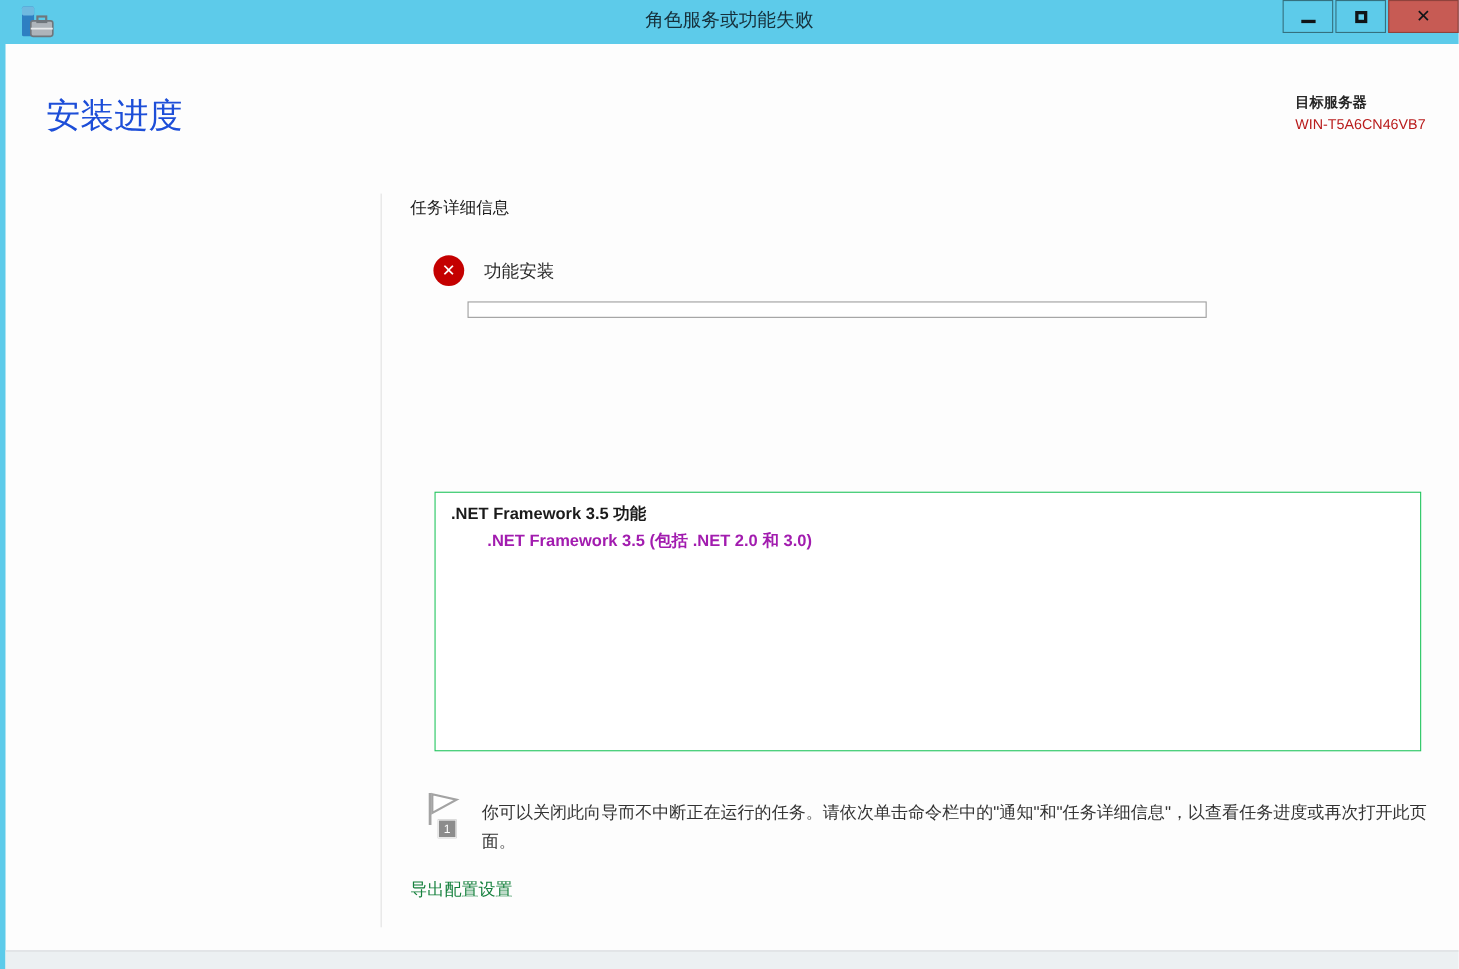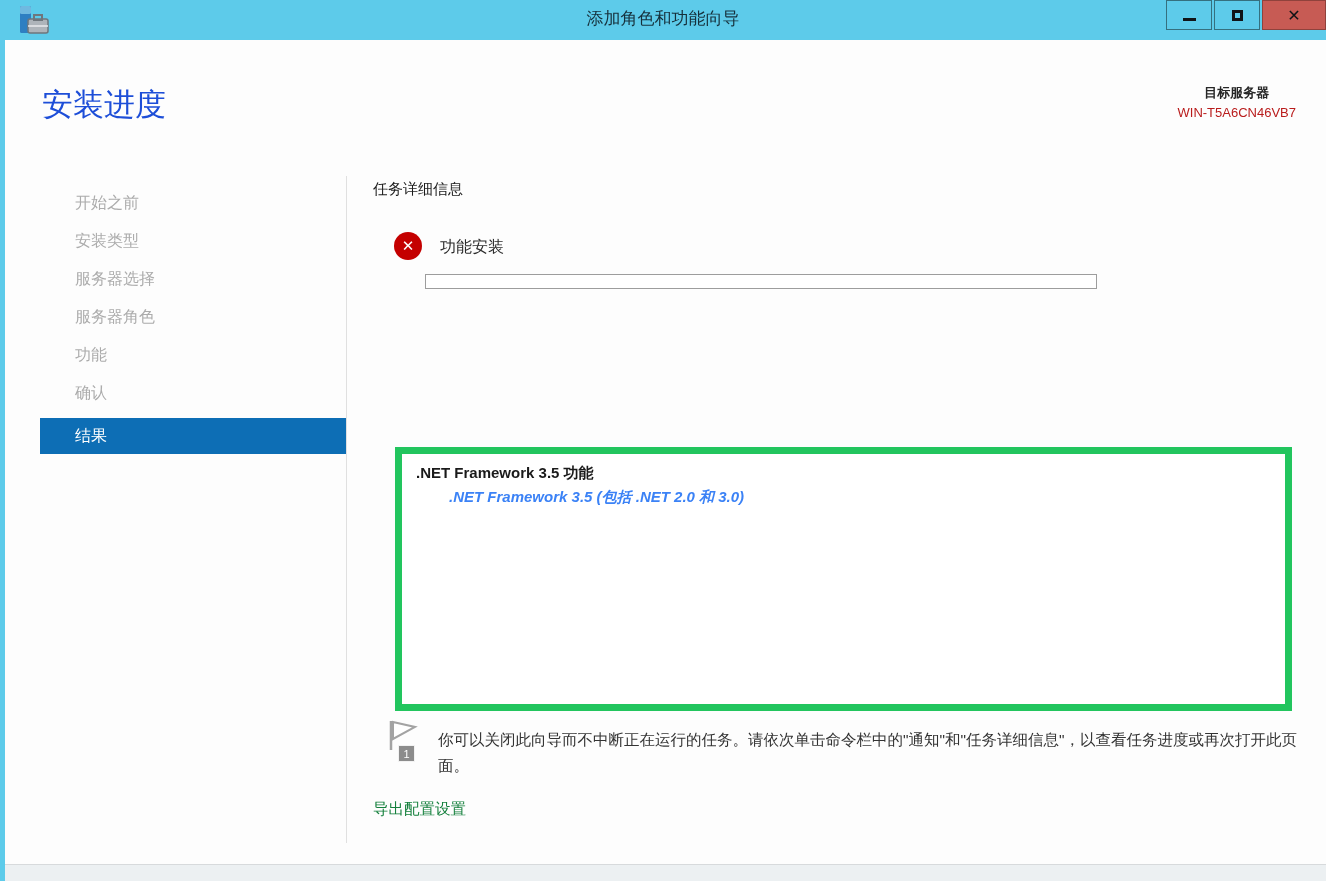--- a/index.html
+++ b/index.html
@@ -21,46 +21,46 @@
   .glyph-max { width:11px; height:11px; border:3px solid #101417; }
   .glyph-close { font-size:16px; font-weight:bold; color:#101417; }
 
   
   .left-edge { position:absolute; top:40px; left:0; width:5px; bottom:0; background:#5DCBEA; }
   .footer-strip { position:absolute; left:5px; right:0; top:864px; height:17px;
     background:#ECF0F2; border-top:1px solid #D7DADC; }
 
   
   .page-title { position:absolute; left:42px; top:84px; font-size:31px; color:#1d4ed8; }
-  .target-server { position:absolute; right:30px; top:84px; text-align:center; }
+  .target-server { position:absolute; right:30px; top:84px; text-align:left; }
   .target-server .label { font-size:13px; font-weight:bold; color:#262626; }
   .target-server .name { font-size:13px; color:#b91c1c; margin-top:3px; }
 
   
   .sidebar { position:absolute; left:40px; top:184px; width:306px; list-style:none; }
   .sidebar li { height:38px; line-height:38px; padding-left:35px; font-size:16px; color:#ACACAC; }
   .sidebar li.selected { background:#0D6EB5; color:#ffffff; height:36px; line-height:36px; margin-top:6px; }
   .v-divider { position:absolute; left:346px; top:176px; width:1px; height:667px; background:#E0E0E0; }
 
   
   .section-title { position:absolute; left:373px; top:180px; font-size:15px; color:#1b1b1b; }
   .error-badge { position:absolute; left:394px; top:232px; width:28px; height:28px;
     border-radius:50%; background:#C40000; color:#fff; display:flex; align-items:center;
     justify-content:center; font-size:15px; font-weight:bold; }
   .task-label { position:absolute; left:440px; top:237px; font-size:16px; color:#2b2b2b; }
   .progressbar { position:absolute; left:425px; top:274px; width:672px; height:15px;
     border:1px solid #9d9d9d; background:#fff; }
   .progressbar .fill { height:100%; width:0%; background:#0D6EB5; }
   .error-text { position:absolute; left:425px; top:300px; width:895px;
     font-size:15.5px; line-height:25.5px; color:#333; }
-  .results-box { position:absolute; left:395px; top:447px; width:897px; height:264px;
-    background:#fff; border:7px solid #22c55e; padding:10px 14px; overflow:auto; }
+  .results-box { position:absolute; left:395px; top:447px; width:897px; height:236px;
+    background:#fff; border:1px solid #22c55e; padding:10px 14px; overflow:auto; }
   .results-box .rb-title { font-size:15px; font-weight:bold; color:#1a1a1a; }
-  .results-box .rb-item { font-size:15px; font-weight:bold; color:#3b82f6;
-    padding-left:33px; margin-top:5px;font-style:italic; }
+  .results-box .rb-item { font-size:15px; font-weight:bold; color:#a21caf;
+    padding-left:33px; margin-top:5px; }
   .note-icon { position:absolute; left:385px; top:718px; width:36px; height:50px; }
   .note-icon .badge { position:absolute; left:13px; top:27px; width:17px; height:17px;
     background:#8C8C8C; color:#fff; font-size:11px; display:flex; align-items:center;
     justify-content:center; border:1px solid #f2f2f2; }
   .note-text { position:absolute; left:438px; top:727px; width:874px;
     font-size:15.5px; line-height:25.5px; color:#333; }
   .export-link { position:absolute; left:373px; top:799px; font-size:15.5px;
     color:#15803d; cursor:pointer; text-decoration:none; }
 </style>
 </head>
@@ -69,21 +69,21 @@
 <div class="window">
 
   <div class="titlebar">
     <svg class="app-icon" viewBox="0 0 34 34">
       <rect x="4" y="2" width="11" height="27" rx="1.5" fill="#2E7FC2"></rect>
       <rect x="4" y="2" width="11" height="8" rx="1.5" fill="#6FB9E0"></rect>
       <rect x="12" y="15" width="20" height="14" rx="2" fill="#AEB4BA" stroke="#6F767C" stroke-width="1.5"></rect>
       <rect x="18" y="11" width="8" height="5" fill="none" stroke="#6F767C" stroke-width="2"></rect>
       <line x1="12" y1="22" x2="32" y2="22" stroke="#E8EAEC" stroke-width="1.5"></line>
     </svg>
-    <div class="title">添加角色和功能向导</div>
+    <div class="title">角色服务或功能失败</div>
     <div class="controls">
       <div class="ctrl">
         <div class="glyph-min"></div>
       </div>
       <div class="ctrl">
         <div class="glyph-max"></div>
       </div>
       <div class="ctrl close">
         <span class="glyph-close">✕</span>
       </div>
@@ -91,29 +91,20 @@
   </div>
 
   <div class="left-edge"></div>
 
   <div class="page-title">安装进度</div>
   <div class="target-server">
     <div class="label">目标服务器</div>
     <div class="name">WIN-T5A6CN46VB7</div>
   </div>
 
-  <ul class="sidebar">
-    <li>开始之前</li>
-    <li>安装类型</li>
-    <li>服务器选择</li>
-    <li>服务器角色</li>
-    <li>功能</li>
-    <li>确认</li>
-    <li class="selected">结果</li>
-  </ul>
   <div class="v-divider"></div>
 
   <div class="section-title">任务详细信息</div>
 
   <div class="error-badge">✕</div>
   <div class="task-label">功能安装</div>
 
   <div class="progressbar">
     <div class="fill"></div>
   </div>

